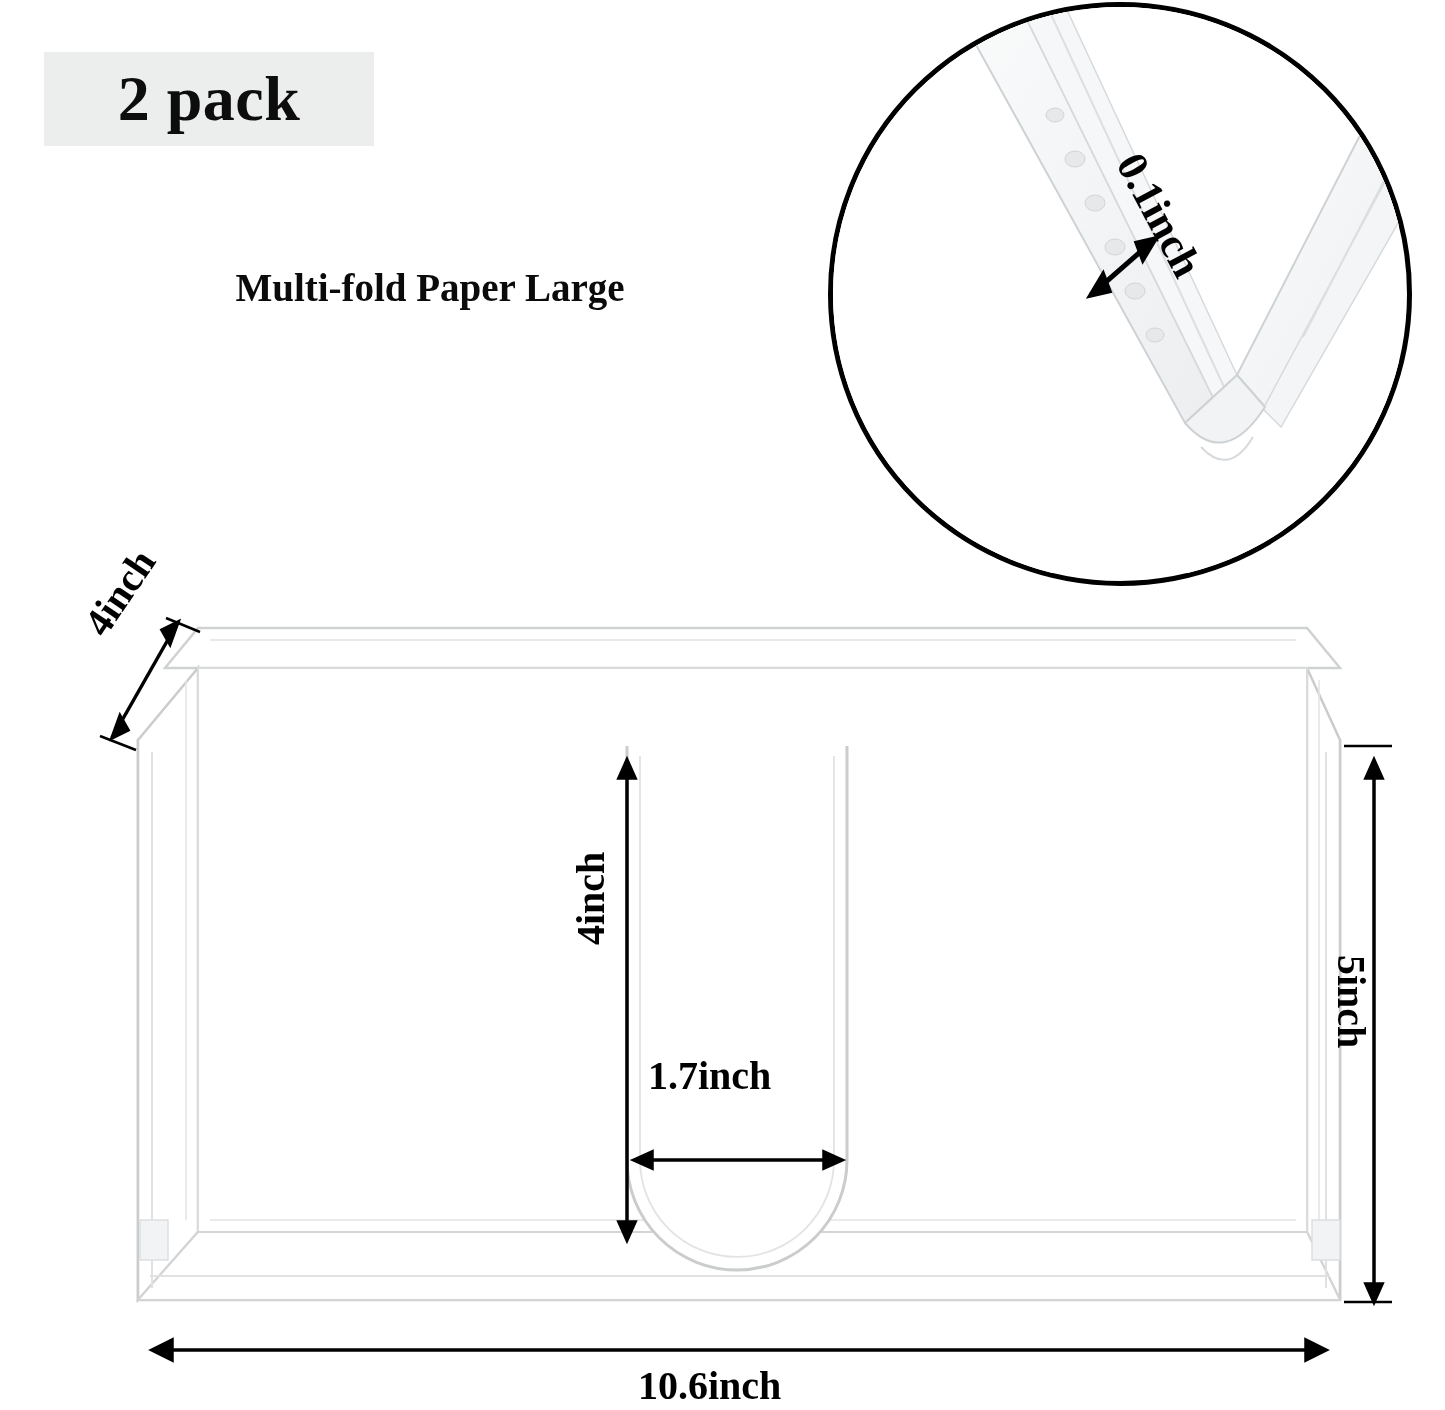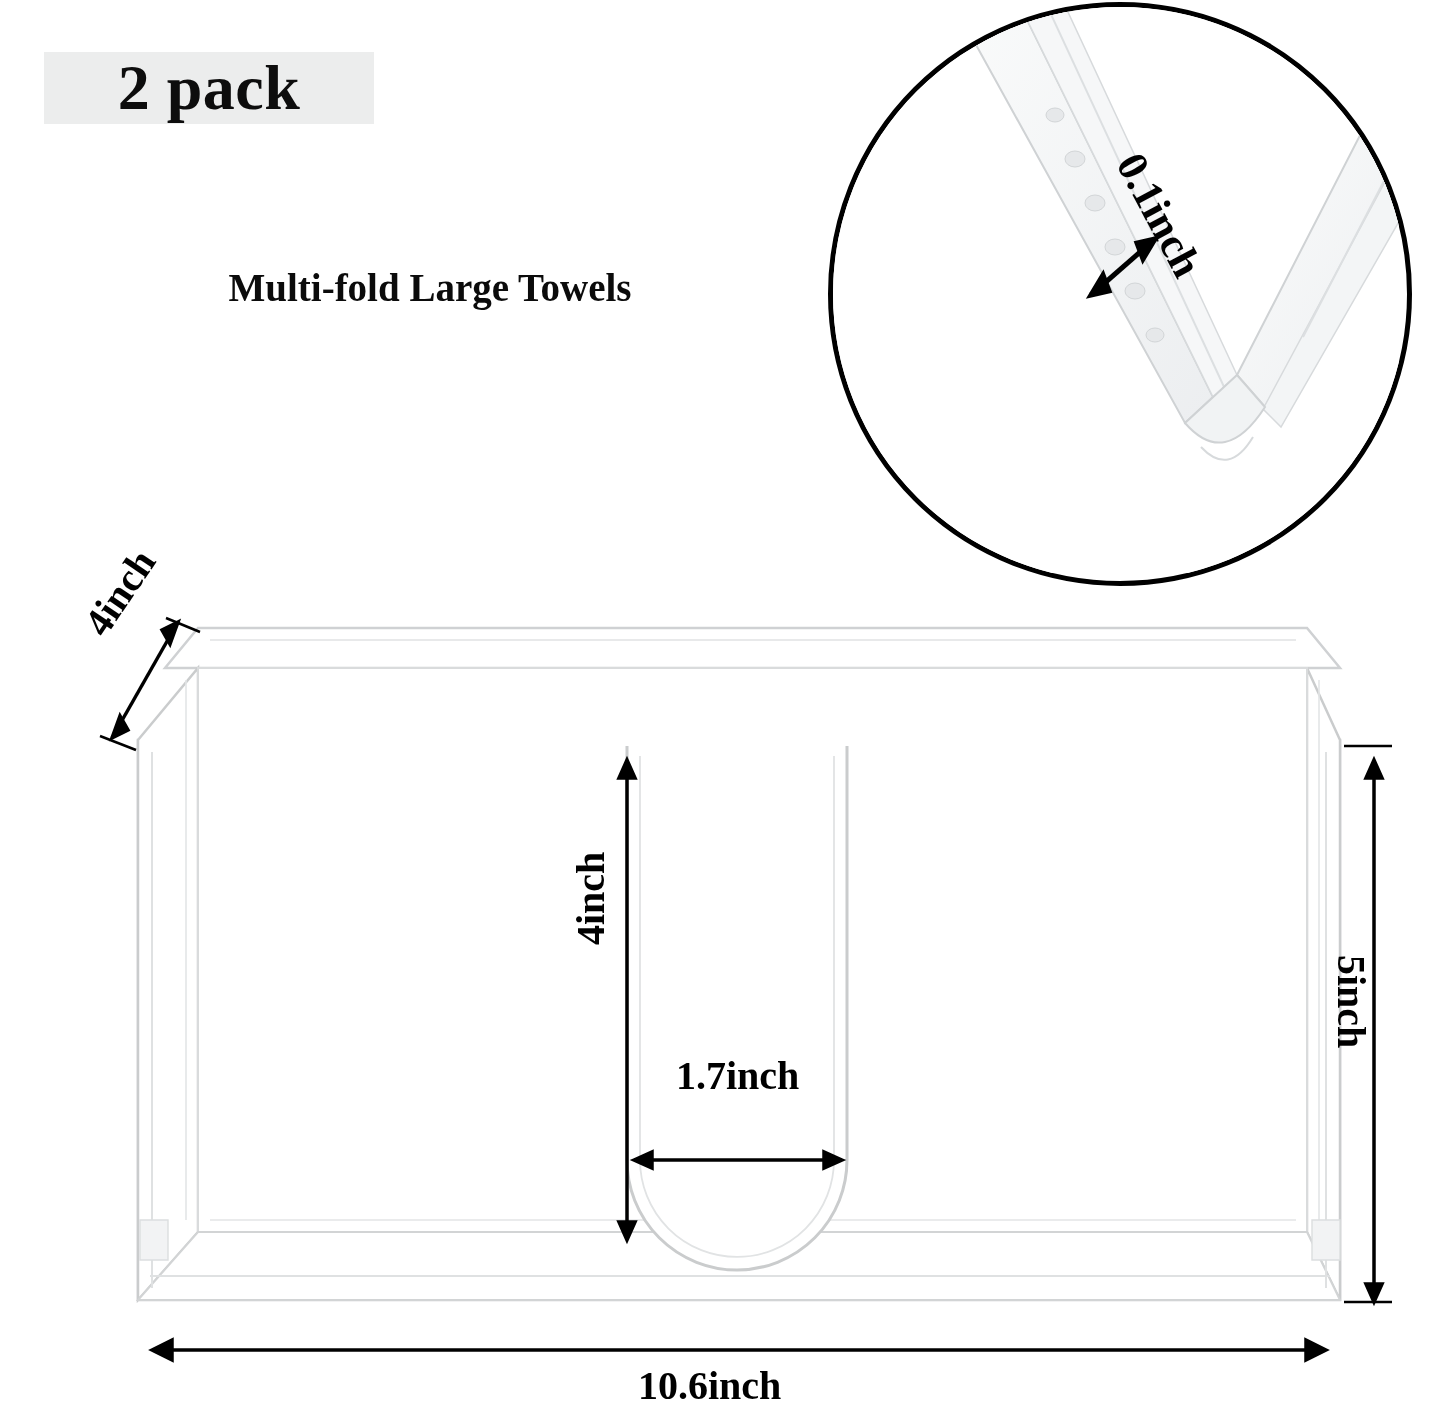--- a/index.html
+++ b/index.html
@@ -15,21 +15,21 @@
     font-family: "Liberation Serif", serif;
     overflow: hidden;
   }
 
   
   .badge {
     position: absolute;
     left: 44px;
     top: 52px;
     width: 330px;
-    height: 72px;
+    height: 94px;
     background: #eceded;
     display: flex;
     align-items: center;
     justify-content: center;
   }
   .badge-text {
     font-family: "Liberation Serif", serif;
     font-weight: bold;
     font-size: 64px;
     color: #0d0d0d;
@@ -111,39 +111,38 @@
     left: 567px;
     top: 945px;
     font-size: 40px;
     transform: rotate(-90deg);
     transform-origin: left top;
   }
   .dim-cut-width {
     left: 648px;
     top: 1052px;
     font-size: 40px;
-    margin-left: 28px;
   }
   .dim-width {
     left: 638px;
     top: 1362px;
     font-size: 40px;
   }
 </style>
 </head>
 <body>
 
 <div id="root">
 
   <div class="badge">
     <span class="badge-text">2 pack</span>
   </div>
 
   <div class="headline">
-    <div>Multi-fold Large Towels</div>
+    <div>Multi-fold Paper Large</div>
   </div>
 
   <div class="detail-circle">
     <svg width="566" height="566" viewBox="0 0 566 566">
       <defs>
         <linearGradient id="acrGrad" x1="0" y1="0" x2="1" y2="1">
           <stop offset="0%" stop-color="#fbfcfc"></stop>
           <stop offset="100%" stop-color="#eceef0"></stop>
         </linearGradient>
       </defs>

